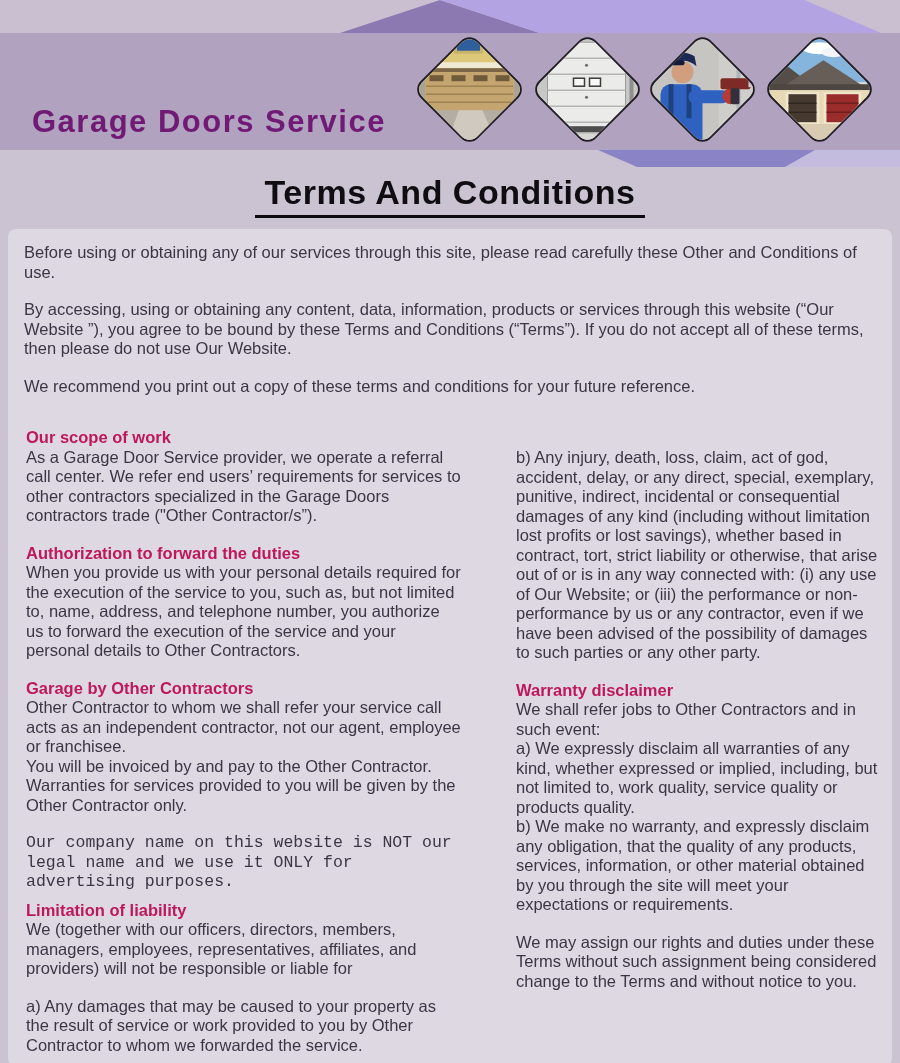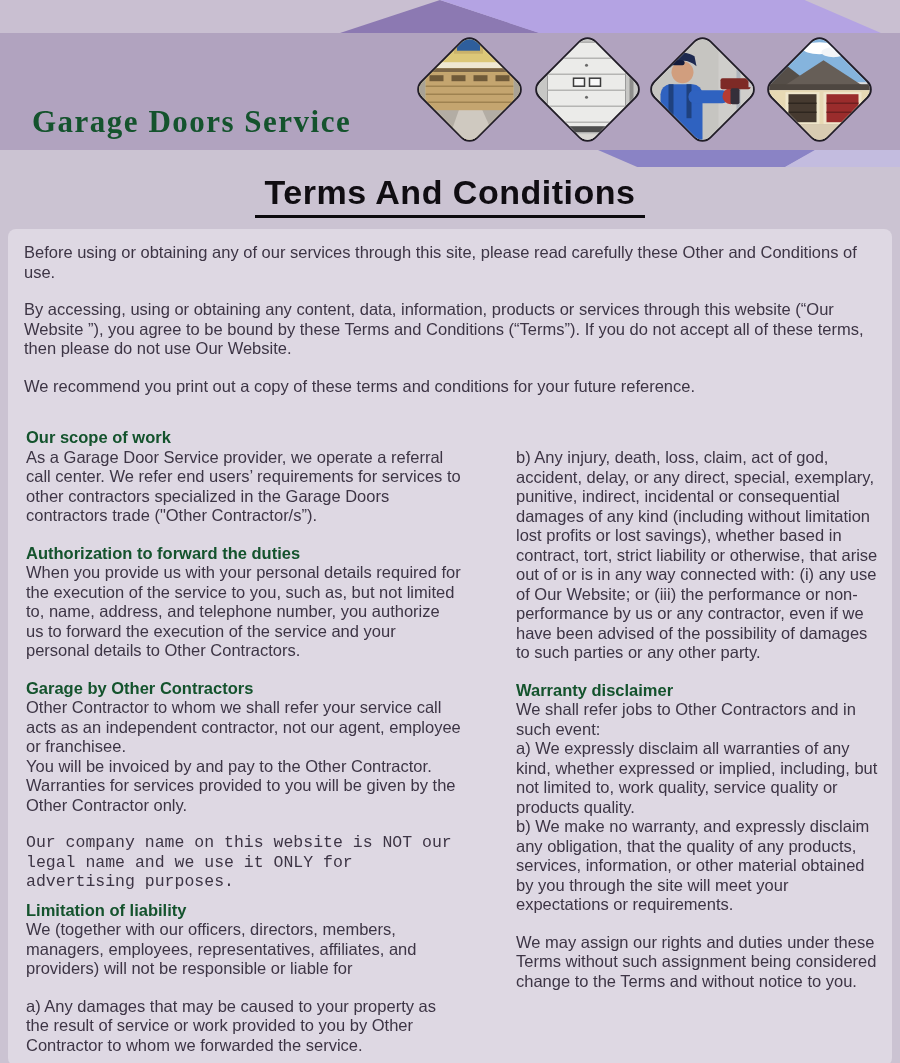--- a/index.html
+++ b/index.html
@@ -39,22 +39,21 @@
     position: relative;
     height: 117px;
     background: #b1a3bf;
   }
   .brand-title {
     position: absolute;
     left: 32px; top: 71px;
     font-size: 31px;
     font-weight: bold;
     letter-spacing: 1.5px;
-    color: #14532d;
-    font-family: Liberation Serif, serif;
+    color: #701a75;
   }
   .diamond {
     position: absolute;
     width: 81px; height: 81px;
     top: 16px;
     transform: rotate(45deg);
     border: 2px solid #211d27;
     border-radius: 12px;
     overflow: hidden;
     background: #ddd;
@@ -110,21 +109,21 @@
   .intro p:last-child { margin-bottom: 0; }
 
   .columns { display: flex; margin-top: 32px; }
   .col-left  { width: 445px; padding-left: 10px; }
   .col-right { width: 362px; margin-left: 55px; }
   .col-right { padding-top: 20px; }
 
   .sec { margin-bottom: 18px; }
   .sec:last-child { margin-bottom: 0; }
   .sec.tight { margin-bottom: 9px; font-family: Liberation Mono, monospace; }
-  .sec-heading { font-size: 16.5px; font-weight: bold; color: #14532d; }
+  .sec-heading { font-size: 16.5px; font-weight: bold; color: #be185d; }
   .sec-body { white-space: pre-line; }
 </style>
 </head>
 <body>
 
 <div class="page">
 
   <div class="top-strip">
     <div class="tri-dark"></div>
     <div class="band-light"></div>

